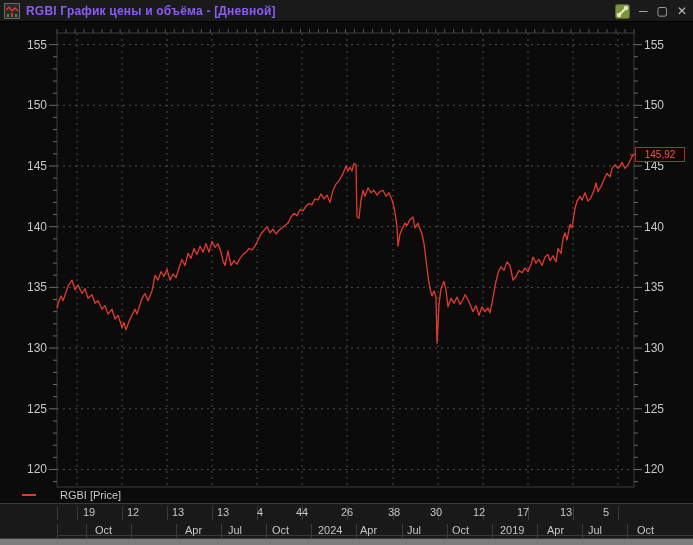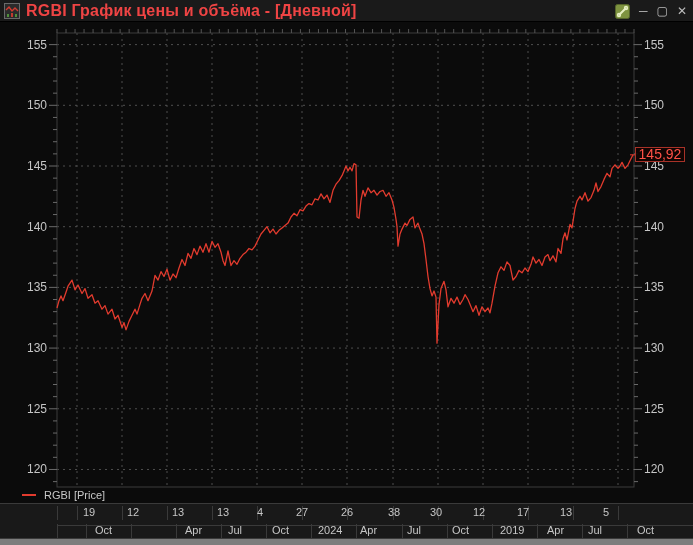--- a/index.html
+++ b/index.html
@@ -9,50 +9,50 @@
     position:relative; width:693px; height:545px;
     background:#0b0b0b; overflow:hidden;
   }
   .titlebar {
     position:absolute; left:0; top:0; width:693px; height:22px;
     background:#1a1a1a; display:flex; align-items:center;
     border-bottom:1px solid #000;
   }
   .app-icon { width:16px; height:16px; margin-left:4px; display:inline-block; }
   .title-text {
-    color:#ef4444; font-size:16px; font-weight:bold; margin-left:6px;
+    color:#8b5cf6; font-size:12px; font-weight:bold; margin-left:6px;
     white-space:nowrap; letter-spacing:.2px;
   }
   .controls {
     position:absolute; right:6px; top:0; height:22px;
     display:flex; align-items:center; gap:9px;
   }
   .ctl-glyph { color:#bdbdbd; font-size:12px; line-height:22px; cursor:default; }
   .link-icon { width:15px; height:15px; display:inline-block; }
   .chart-area {
     position:absolute; left:0; top:22px; width:693px; height:523px;
     background:#0b0b0b;
   }
   #plot { position:absolute; left:0; top:0; }
   .price-tag {
     position:absolute; width:50px; height:15px; line-height:13px;
     border:1px solid #a83228; color:#ff5147; background:rgba(18,4,2,.9);
-    font-size:14px; text-align:center; z-index:5;
+    font-size:10px; text-align:center; z-index:5;
   }
   .legend {
     position:absolute; left:22px; top:464px; height:18px;
-    display:flex; align-items:center; gap:8px; z-index:4;text-align:right;
+    display:flex; align-items:center; gap:24px; z-index:4;text-align:right;
   }
   .legend-line { width:14px; height:2px; background:#e23b2e; display:inline-block; }
   .legend-text { color:#c9c9c9; font-size:11px; }
   .footer {
     position:absolute; left:0; top:481px; width:693px; height:36px;
     background:#191919; border-top:1px solid #3a3a3a; border-bottom:1px solid #3a3a3a;
   }
-  .footer-row { position:absolute; left:57px; right:0; height:22px; }
+  .footer-row { position:absolute; left:57px; right:0; height:32px; }
   .footer-row.r1 { top:0; border-bottom:1px solid #3a3a3a; }
   .footer-row.r2 { top:18px; }
   .f-sep { position:absolute; top:2px; width:1px; height:14px; background:#3a3a3a; }
   .f-lbl { position:absolute; top:0; height:18px; line-height:17px;
            color:#c6c6c6; font-size:11px; white-space:nowrap; }
   .bottom-edge {
     position:absolute; left:0; top:517px; width:693px; height:6px;
     background:#7d7d7d;
   }
 </style>
@@ -291,21 +291,21 @@
           <span class="f-sep" style="left: 381px;"></span>
           <span class="f-sep" style="left: 426px;"></span>
           <span class="f-sep" style="left: 471px;"></span>
           <span class="f-sep" style="left: 516px;"></span>
           <span class="f-sep" style="left: 561px;"></span>
           <span class="f-lbl" style="left: 26px;">19</span>
           <span class="f-lbl" style="left: 70px;">12</span>
           <span class="f-lbl" style="left: 115px;">13</span>
           <span class="f-lbl" style="left: 160px;">13</span>
           <span class="f-lbl" style="left: 200px;">4</span>
-          <span class="f-lbl" style="left: 239px;">27</span>
+          <span class="f-lbl" style="left: 239px;">44</span>
           <span class="f-lbl" style="left: 284px;">26</span>
           <span class="f-lbl" style="left: 331px;">38</span>
           <span class="f-lbl" style="left: 373px;">30</span>
           <span class="f-lbl" style="left: 416px;">12</span>
           <span class="f-lbl" style="left: 460px;">17</span>
           <span class="f-lbl" style="left: 503px;">13</span>
           <span class="f-lbl" style="left: 546px;">5</span>
         </div>
       <div class="footer-row r2" id="monthRow">
           <span class="f-sep" style="left: 0px;"></span>

